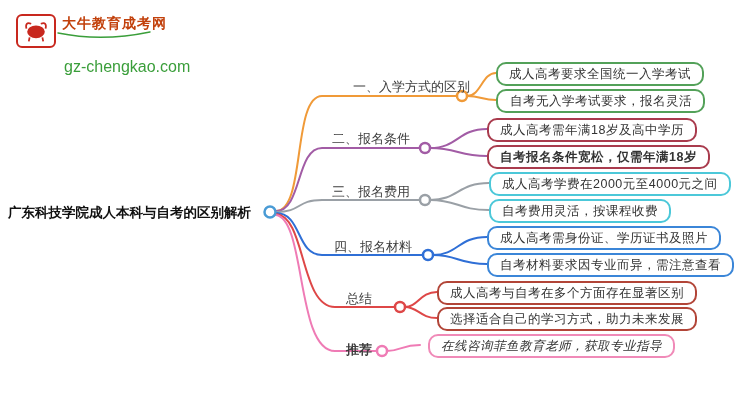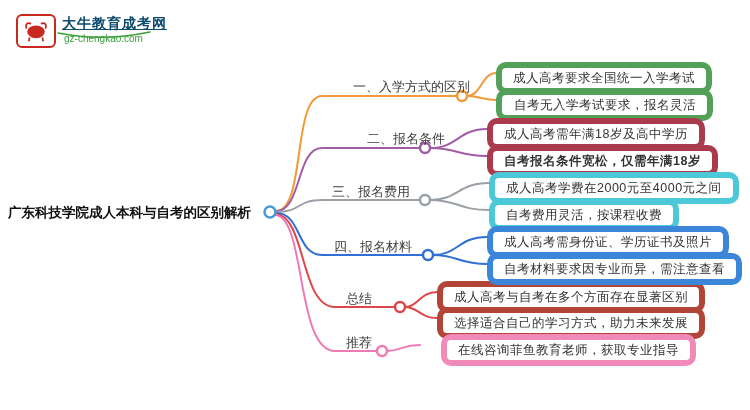--- a/index.html
+++ b/index.html
@@ -6,52 +6,52 @@
   .canvas{
     position:relative;width:750px;height:410px;background:#ffffff;overflow:hidden;
     font-family:"Liberation Sans","DejaVu Sans",sans-serif;color:#333;
   }
   svg.links{position:absolute;left:0;top:0;width:750px;height:410px;}
   .logo{position:absolute;left:16px;top:14px;display:flex;align-items:flex-start;}
   .logo-icon{width:36px;height:30px;border:2px solid currentColor;border-radius:6px;
     display:flex;align-items:center;justify-content:center;}
   .logo-text{margin-left:6px;}
   .logo-title{font-size:14px;font-weight:bold;letter-spacing:1px;line-height:18px;}
-  .logo-url{font-size:10px;line-height:14px;margin-left:2px;}
+  .logo-url{font-size:16px;line-height:14px;margin-left:2px;margin-top:28px;}
   .central{
     position:absolute;left:8px;top:204px;width:256px;
     font-size:13.5px;font-weight:bold;color:#111;line-height:17px;
   }
   .branch-label{
     position:absolute;font-size:13px;color:#3d3d3d;white-space:nowrap;line-height:15px;
   }
   .child-box{
-    position:absolute;background:#fff;border:6px solid #be185d;border-radius:10px;
+    position:absolute;background:#fff;border:2px solid #be185d;border-radius:10px;
     font-size:12.5px;letter-spacing:0.5px;color:#333;line-height:14px;
     padding:3px 11px;white-space:nowrap;
   }
   
   .bl-0{left:330px;top:79px;margin-left:23px;}
-  .bl-1{left:332px;top:131px;margin-left:35px;}
+  .bl-1{left:332px;top:131px;}
   .bl-2{left:332px;top:184px;}
   .bl-3{left:334px;top:239px;}
   .bl-4{left:346px;top:291px;}
-  .bl-5{left:346px;top:335px;}
+  .bl-5{left:346px;top:342px;font-weight:bold;}
   
   .cb-0-0{left:496px;top:62px;}
   .cb-0-1{left:496px;top:89px;}
   .cb-1-0{left:487px;top:118px;}
   .cb-1-1{left:487px;top:145px;}
   .cb-2-0{left:489px;top:172px;}
   .cb-2-1{left:489px;top:199px;}
   .cb-3-0{left:487px;top:226px;}
   .cb-3-1{left:487px;top:253px;}
   .cb-4-0{left:437px;top:281px;}
   .cb-4-1{left:437px;top:307px;}
-  .cb-5-0{left:441px;top:334px;}
+  .cb-5-0{left:428px;top:334px;font-style:italic;}
 </style>
 </head>
 <body>
 
 <div class="canvas">
 
   <svg class="links" viewBox="0 0 750 410" fill="none" stroke-linecap="round">
 
     <path d="M58,33 Q102,42 150,32" stroke-width="1.5" style="stroke: rgb(58, 158, 58);"></path>
 
@@ -90,21 +90,21 @@
   <div class="logo">
     <div class="logo-icon" style="color: rgb(200, 40, 30);">
       <svg width="28" height="24" viewBox="0 0 34 30">
         <path d="M5,12 Q3,3 11,6" stroke="currentColor" fill="none" stroke-width="2.2"></path>
         <path d="M29,12 Q31,3 23,6" stroke="currentColor" fill="none" stroke-width="2.2"></path>
         <ellipse cx="17" cy="16" rx="11" ry="8" fill="currentColor"></ellipse>
         <path d="M9,23 L8,28 M25,23 L26,28" stroke="currentColor" stroke-width="2.2"></path>
       </svg>
     </div>
     <div class="logo-text">
-      <div class="logo-title" style="color: #0c4a6e; text-decoration: underline;">大牛教育成考网</div>
+      <div class="logo-title" style="color: #c2410c;">大牛教育成考网</div>
       <div class="logo-url" style="color: rgb(58, 158, 58);">gz-chengkao.com</div>
     </div>
   </div>
 
   <div class="central">广东科技学院成人本科与自考的区别解析</div>
 
   <div class="branch-label bl-0">一、入学方式的区别</div>
   <div class="branch-label bl-1">二、报名条件</div>
   <div class="branch-label bl-2">三、报名费用</div>
   <div class="branch-label bl-3">四、报名材料</div>

